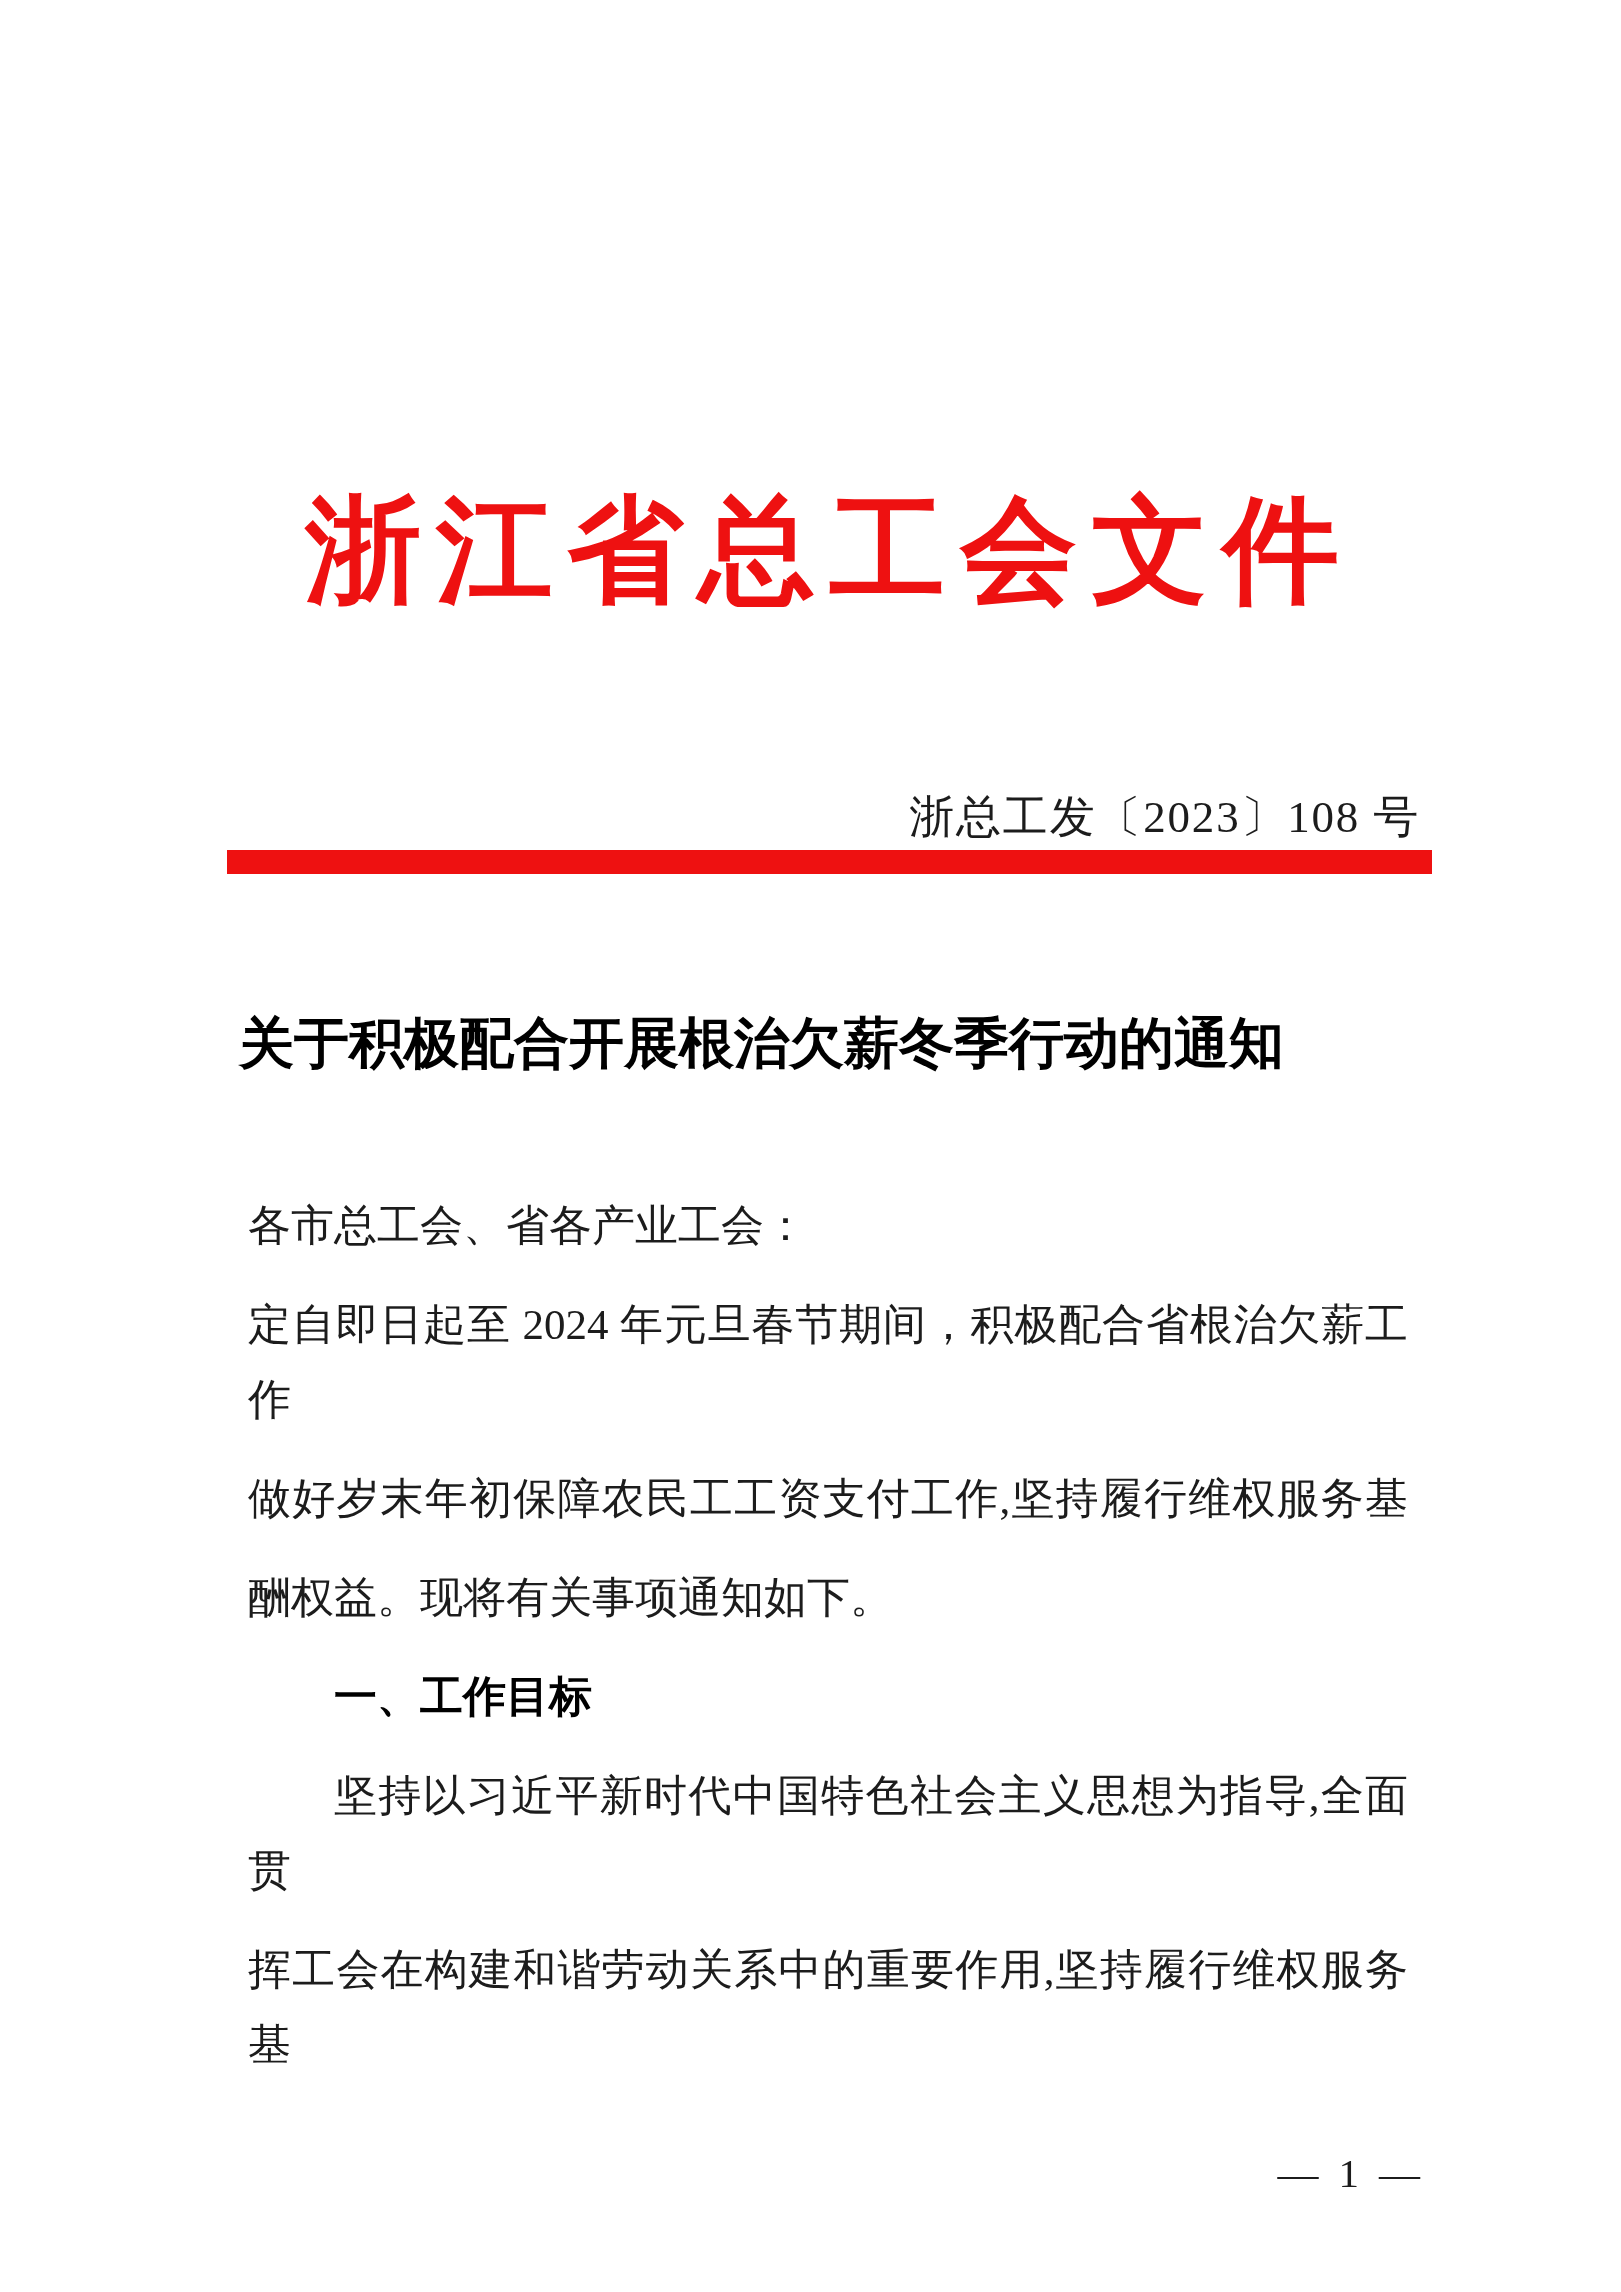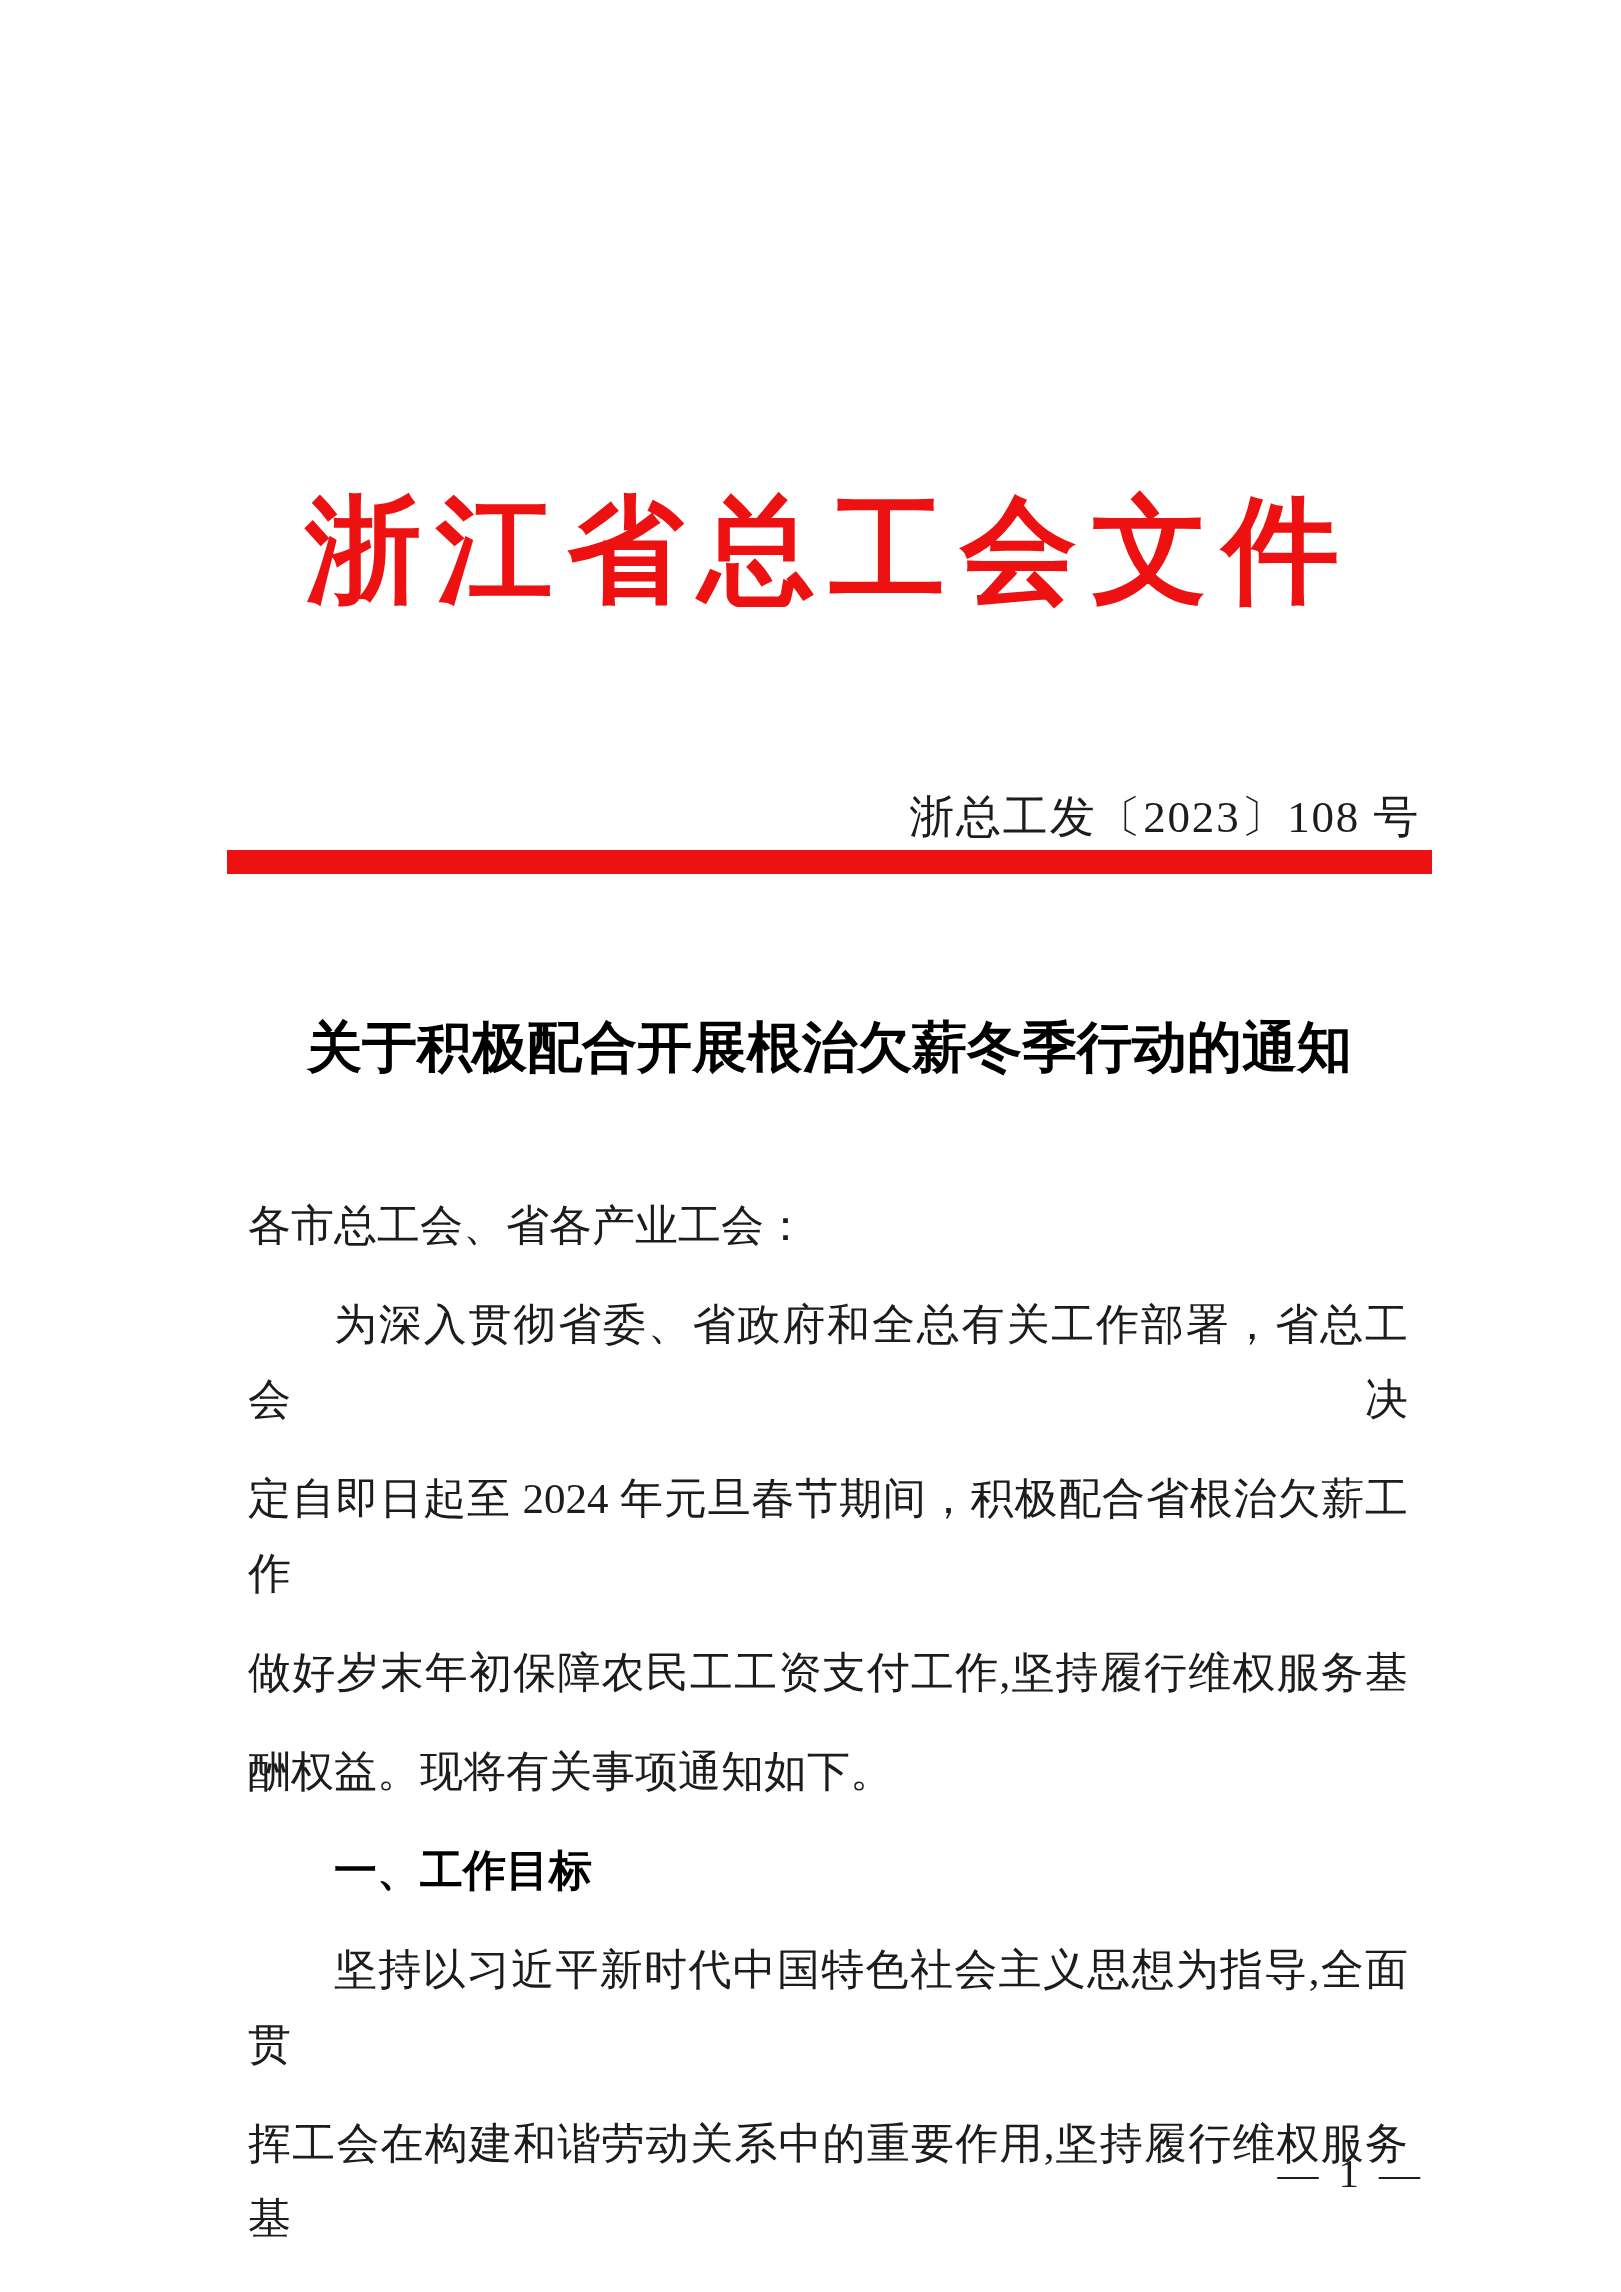--- a/index.html
+++ b/index.html
@@ -54,27 +54,26 @@
     width: 1205px;
     height: 5.9px;
     background: #ee1111;
   }
   
   .doc-title {
     position: absolute;
     top: 988px;
     left: 215px;
     width: 1205px;
-    text-align: center;
     font-size: 55px;
     line-height: 1.3;
     font-weight: bold;
     color: #000000;
     white-space: nowrap;
-    font-family: Liberation Serif, serif;
+    font-family: Liberation Mono, monospace;
   }
   
   .body-text {
     position: absolute;
     top: 1152px;
     left: 212px;
     width: 1208px;
     font-size: 43px;
     line-height: 75px;
     color: #1c1c1c;
@@ -111,21 +110,20 @@
   <div class="org-title">浙江省总工会文件</div>
 
   <div class="doc-number">浙总工发〔2023〕108 号</div>
 
   <div class="red-divider"></div>
 
   <div class="doc-title">关于积极配合开展根治欠薪冬季行动的通知</div>
 
   <div class="body-text">
     <div class="line">各市总工会、省各产业工会：</div>
-    <div class="line full indent">为深入贯彻省委、省政府和全总有关工作部署，省总工会决</div>
     <div class="line full">定自即日起至 2024 年元旦春节期间，积极配合省根治欠薪工作</div>
     <div class="line full">做好岁末年初保障农民工工资支付工作,坚持履行维权服务基</div>
     <div class="line">酬权益。现将有关事项通知如下。</div>
     <div class="line heading">一、工作目标</div>
     <div class="line full indent">坚持以习近平新时代中国特色社会主义思想为指导,全面贯</div>
     <div class="line full">挥工会在构建和谐劳动关系中的重要作用,坚持履行维权服务基</div>
   </div>
 
   <div class="page-number">— 1 —</div>
 

